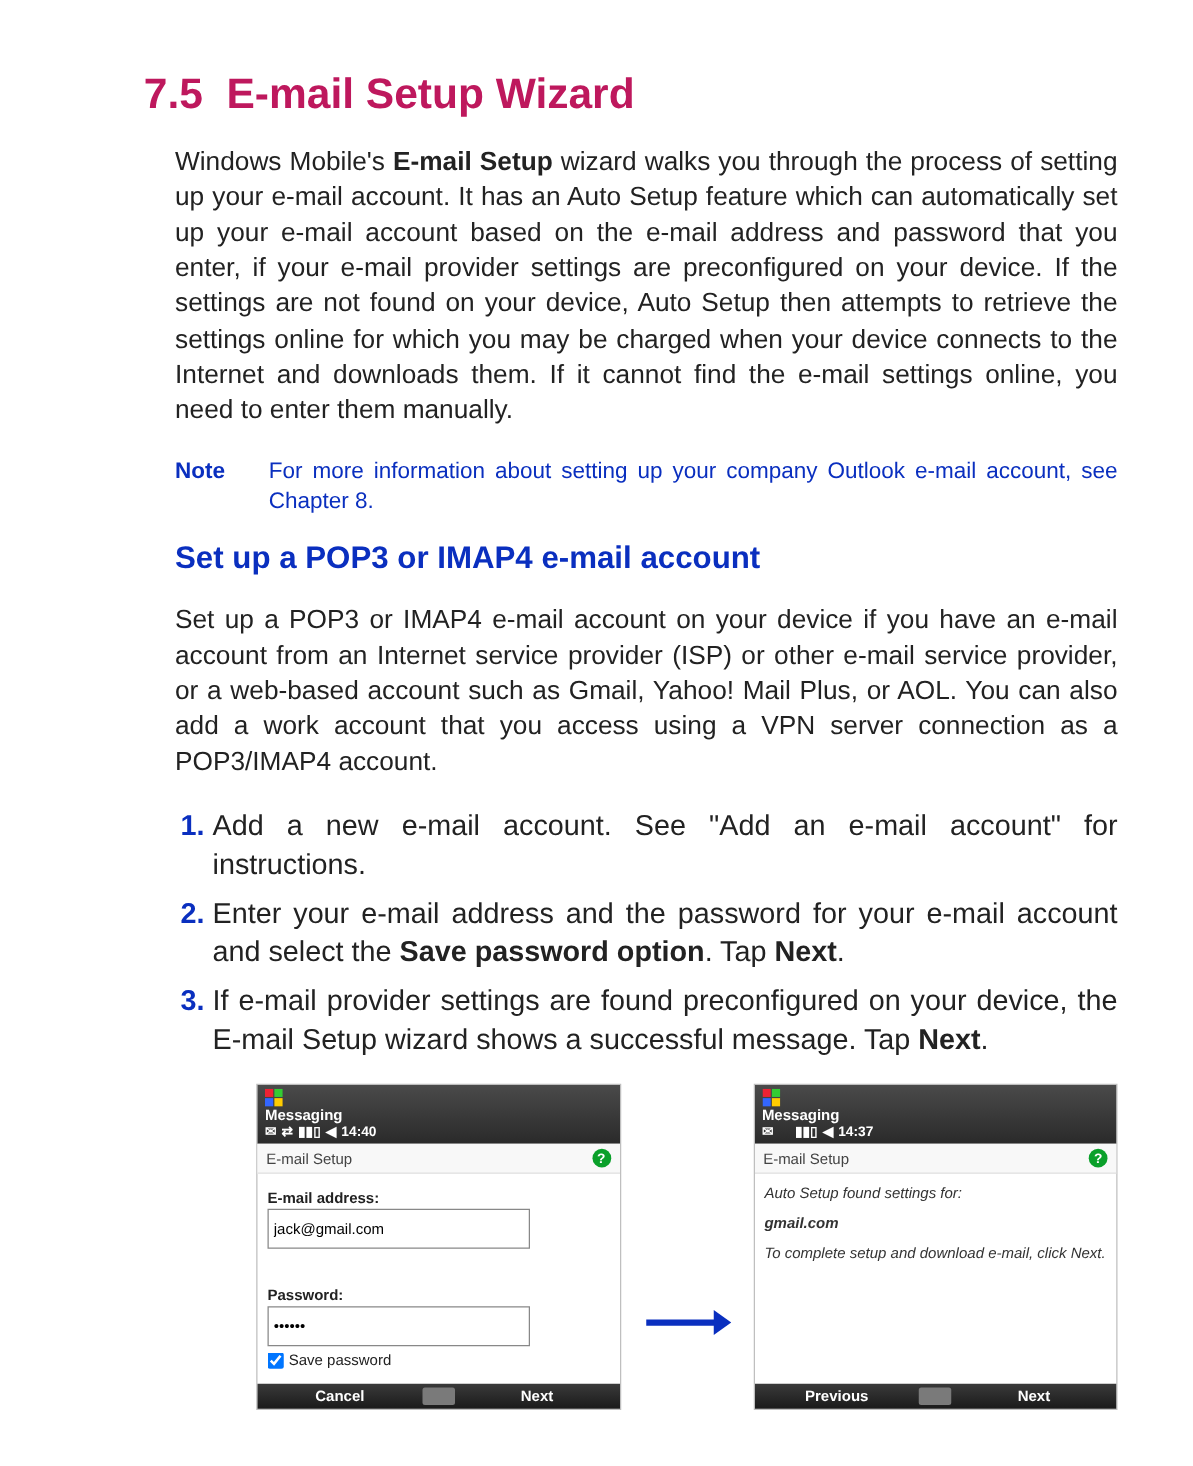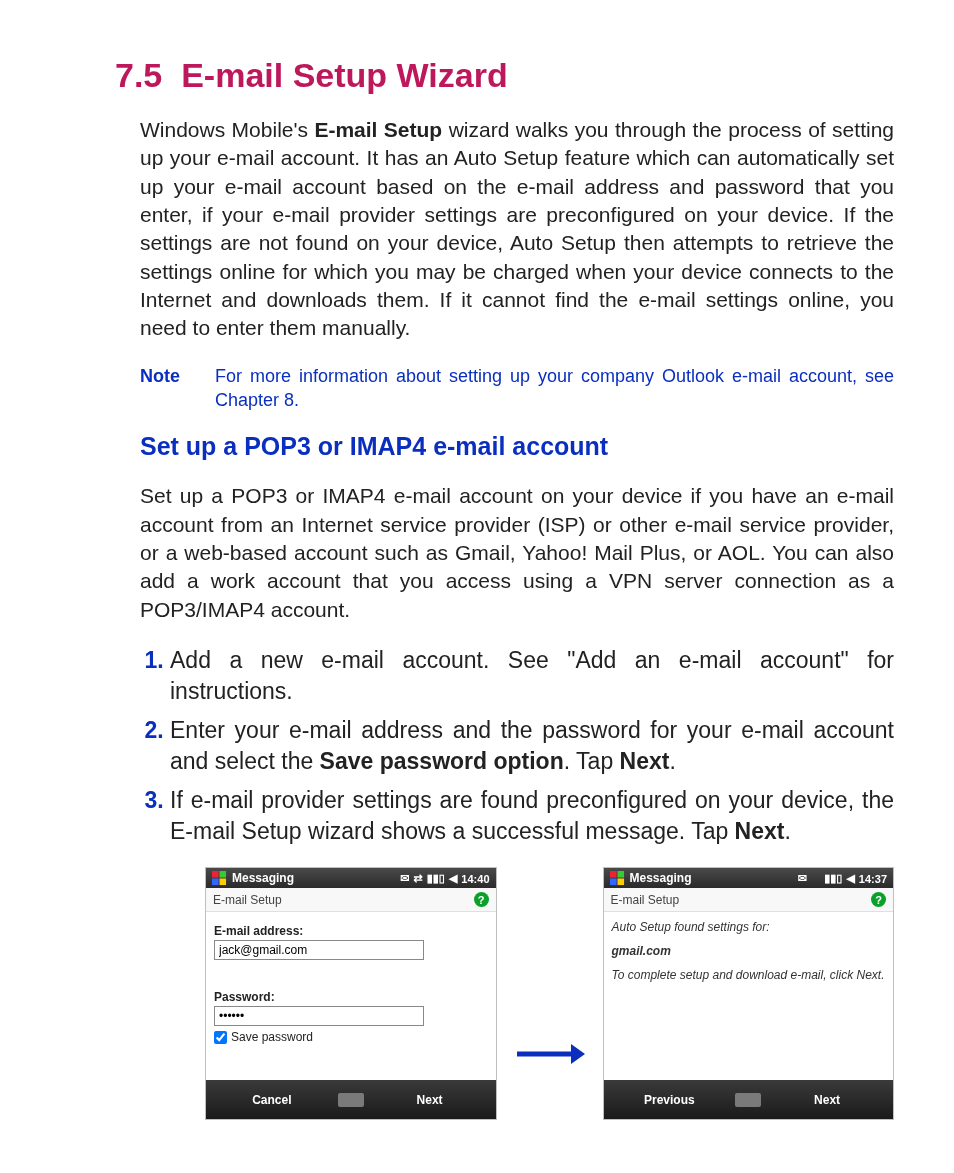--- a/index.html
+++ b/index.html
@@ -80,24 +80,25 @@
     border: 1px solid #bfbfbf;
     background: #fff;
     font-family: Tahoma, Arial, sans-serif;
     font-size: 12px;
     color: #222;
   }
   .phone-header {
     background: linear-gradient(#4a4a4a, #2a2a2a);
     color: #fff;
     display: flex;
-    align-items: flex-end;
+    align-items: flex-start;
     padding: 3px 6px;
     font-size: 12px;
     font-weight: 700;
+    flex-direction: column;
   }
   .win-icon {
     width: 15px; height: 14px; margin-right: 5px;
     display: inline-block;
   }
   .win-icon svg { display:block; }
   .header-title { flex: 0 0 auto; }
   .header-spacer { flex: 1; }
   .status-icons { display:flex; align-items:center; gap:4px; font-size:11px; }
   .status-icons span { color:#fff; }
@@ -119,38 +120,38 @@
   }
   .phone-body {
     padding: 8px 8px 0 8px;
     min-height: 168px;
     box-sizing: border-box;
   }
   .form-label { font-weight: 700; font-size: 12px; margin-top:4px; }
   .form-input {
     border: 1px solid #888;
     width: 210px;
-    height: 20px;
+    height: 32px;
     font-size: 12px;
     padding: 1px 4px;
     margin-top: 2px;
     box-sizing: border-box;
     font-family: Tahoma, Arial, sans-serif;
   }
   .gap { height: 26px; }
   .check-row { display:flex; align-items:center; margin-top:4px; font-size:12px; }
   .check-row input { margin:0 4px 0 0; }
   .phone-footer {
     background: linear-gradient(#3a3a3a, #1a1a1a);
     color:#fff;
     display:flex;
     align-items:center;
     font-size:12px;
     font-weight:700;
-    height:39px;
+    height:20px;
   }
   .footer-btn { flex:1; text-align:center; }
   .footer-mid {
     width:26px; height:14px;
     background: #7a7a7a;
     border-radius:2px;
   }
   .arrow {
     color:#0a2fbf;
     font-size: 42px;

